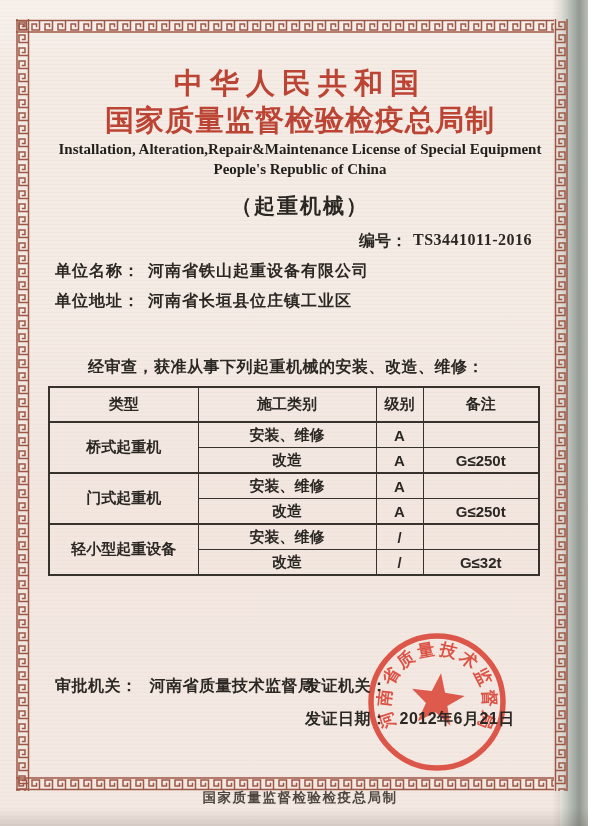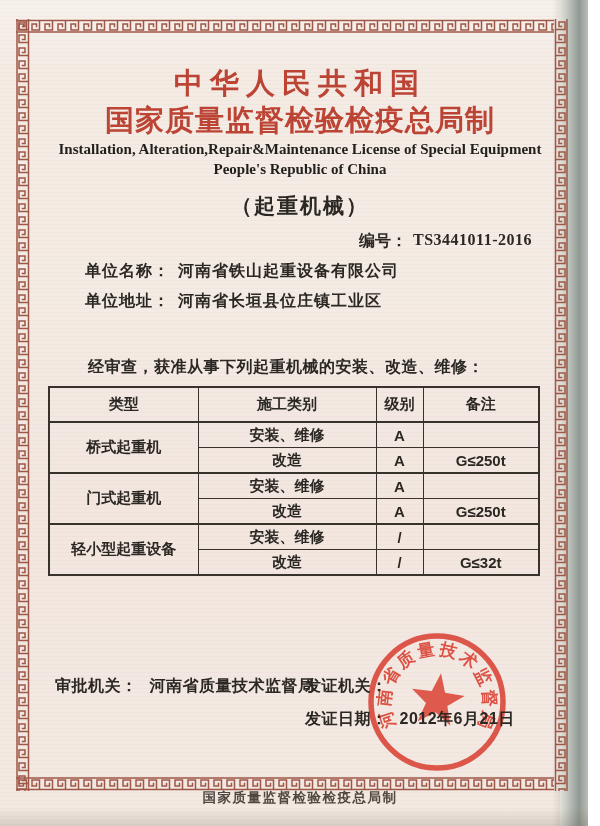--- a/index.html
+++ b/index.html
@@ -36,21 +36,21 @@
   .title-cn-1 { top:64px; font-size:29px; letter-spacing:7px; }
   .title-cn-2 { top:101px; font-size:29px; letter-spacing:1px; }
   .title-en { font-family:"Liberation Serif", serif; font-weight:bold; color:#211f1b; }
   .title-en-1 { top:141px; font-size:15px; }
   .title-en-2 { top:161px; font-size:15px; }
   .category { top:192px; font-size:21px; font-weight:bold; letter-spacing:2px; }
 
   .serial-row { position:absolute; top:231px; left:340px; width:192px; display:flex; justify-content:flex-end; gap:6px; font-weight:bold; font-size:16px; }
   .serial-number { font-family:"Liberation Serif", serif; letter-spacing:.5px; }
 
-  .info-row { position:absolute; left:55px; display:flex; gap:8px; font-weight:bold; font-size:16px; letter-spacing:1px;margin-left:30px; }
+  .info-row { position:absolute; left:55px; display:flex; gap:8px; font-weight:bold; font-size:16px; letter-spacing:1px; }
   .unit-name-row { top:261px; }
   .unit-addr-row { top:291px;justify-content:space-between; }
   .statement { position:absolute; left:88px; top:357px; font-weight:bold; font-size:16px; letter-spacing:.5px; }
 
   table.lic { position:absolute; left:48px; top:386px; width:490px; border-collapse:collapse; table-layout:fixed; border:2.6px solid #38322c; }
   .lic th, .lic td { border:1.8px solid #38322c; font-weight:bold; font-size:15px; color:#2b2723; text-align:center; padding:0; }
   .lic th { height:33px; border-bottom-width:2.4px;margin-left:32px; }
   .lic td { height:24px; }
   .lic tr.gs td { border-top-width:2.4px; }
   .col-type{width:149px;} .col-work{width:178px;} .col-grade{width:47px;} .col-note{width:116px;}

